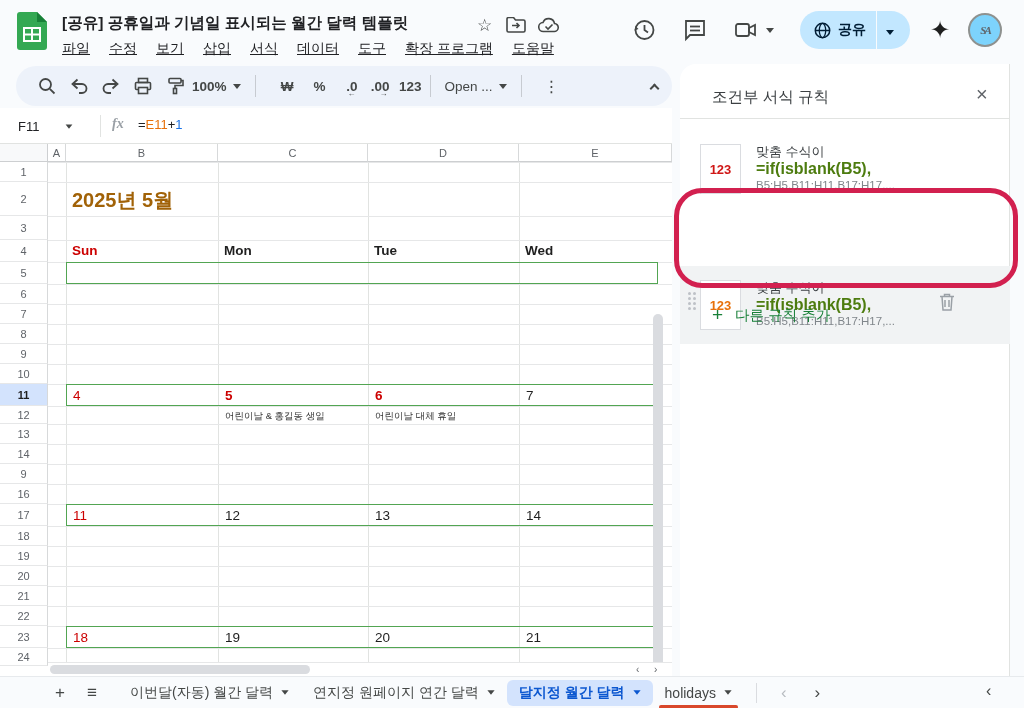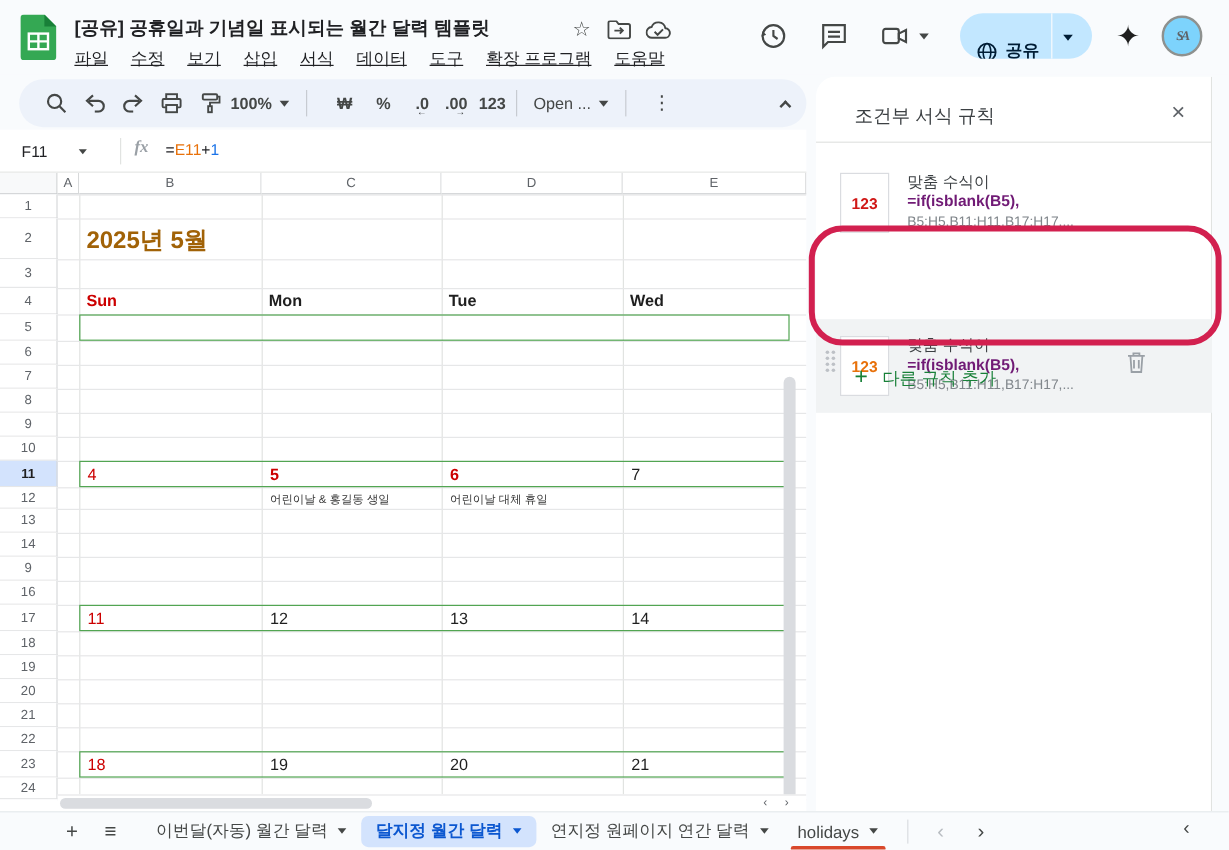--- a/index.html
+++ b/index.html
@@ -10,21 +10,21 @@
 
   
   #topbar { left:0; top:0; width:1024px; height:62px; background:#f9fbfd; }
   #logo { left:17px; top:12px; width:30px; height:38px; }
   #doc-title { left:62px; top:13px; font-size:15.5px; font-weight:700; color:#202124; white-space:nowrap; }
   .title-icon { top:15px; font-size:17px; color:#444746; }
   #menubar { left:62px; top:38px; height:22px; gap:19px; font-size:14px; color:#202124; }
   .menu-item { cursor:default;text-decoration:underline; }
   .tb-right-ic { top:17px; width:26px; height:26px; color:#444746; }
   #share-btn { left:800px; top:11px; height:38px; width:110px; background:#c2e7ff; border-radius:19px; overflow:hidden; }
-  #share-main { height:44px; padding:0 10px 0 14px; gap:7px;align-items:flex-end; }
+  #share-main { height:44px; padding:0 10px 0 14px; gap:7px; }
   #share-label { font-size:14px; font-weight:600; color:#001d35; }
   #share-sep { width:1px; height:38px; background:#f9fbfd; }
   #share-caret { padding:0 9px; }
   .caret { width:0; height:0; border-left:4.5px solid transparent; border-right:4.5px solid transparent; border-top:5px solid #444746; display:inline-block; }
   #sparkle { left:930px; top:16px; font-size:24px; color:#1f1f1f; }
   #avatar { left:968px; top:13px; width:34px; height:34px; border-radius:50%; border:2px solid #8e918f; background:#7dd3fc; color:#5f6368; font-family:"Liberation Serif","DejaVu Serif",serif; font-style:italic; font-weight:700; font-size:11px; display:flex; align-items:center; justify-content:center; letter-spacing:-2px; }
 
   
   #toolbar { left:16px; top:66px; width:656px; height:40px; background:#edf2fa; border-radius:22px; padding:0 14px 0 10px; gap:2px; }
   .tb-ic { width:30px; height:30px; display:flex; align-items:center; justify-content:flex-end; border-radius:4px; color:#444746; position:relative; }
@@ -64,21 +64,21 @@
 
   
   #panel { left:680px; top:64px; width:330px; height:612px; background:#fff; border-radius:16px 0 0 0; border-right:1px solid #e1e3e1; }
   #panel-title { left:32px; top:23px; font-size:15.5px; color:#3c4043; }
   #panel-close { left:296px; top:20px; font-size:20px; color:#5f6368; line-height:1; }
   #panel-div { left:0; top:54px; width:330px; height:1px; background:#e1e3e1; }
   .rule-item { left:0; width:330px; height:78px; }
   .rule-item.hl { background:#f1f3f4; }
   .rule-preview { left:20px; top:14px; width:41px; height:50px; background:#fff; border:1px solid #dadce0; display:flex; align-items:center; justify-content:center; font-size:13px; font-weight:700; }
   .rule-l1 { left:76px; top:13px; font-size:13px; color:#3c4043; }
-  .rule-l2 { left:76px; top:30px; font-size:13px; font-weight:700; color:#701a75; }
+  .rule-l2 { left:76px; top:30px; font-size:16px; font-weight:700; color:#4d7c0f; }
   .rule-l3 { left:76px; top:49px; font-size:11.5px; color:#80868b; }
   .drag-dots { left:8px; top:26px; width:8px; height:26px; display:grid; grid-template-columns:3px 3px; grid-auto-rows:3px; gap:2px 2px; }
   .drag-dots i { background:#bdc1c6; border-radius:50%; }
   .trash { left:258px; top:26px; color:#9aa0a6; }
   #add-rule { left:32px; top:240px; gap:12px; color:#188038; }
   #add-plus { font-size:19px; font-weight:400; }
   #add-label { font-size:14.5px; }
   #annotation-ring { left:674px; top:188px; width:344px; height:100px; border:5px solid #d2204f; border-radius:28px; pointer-events:none; z-index:30; }
 
   
@@ -431,26 +431,26 @@
 <div id="annotation-ring" class="abs" style="border-color: rgb(210, 32, 79);"></div>
 
 <div id="tabbar" class="abs flex">
   <div class="bb-ic">+</div>
   <div class="bb-ic">≡</div>
   <div id="tab-list" class="flex" style="gap:0; margin-left:8px">
       <div class="flex sheet-tab">
         <span>이번달(자동) 월간 달력</span>
         <span class="caret"></span>
       </div>
+      <div class="flex sheet-tab">
+        <span>연지정 원페이지 연간 달력</span>
+        <span class="caret"></span>
+      </div>
       <div class="flex sheet-tab active">
         <span>달지정 월간 달력</span>
-        <span class="caret"></span>
-      </div>
-      <div class="flex sheet-tab">
-        <span>연지정 원페이지 연간 달력</span>
         <span class="caret"></span>
       </div>
       <div class="flex sheet-tab">
         <span>holidays</span>
         <span class="caret"></span>
         <div class="tab-colorbar" style="background: rgb(217, 72, 43);"></div>
       </div>
     </div>
   <div id="tab-sep"></div>
   <div class="nav-chev dis">‹</div>

